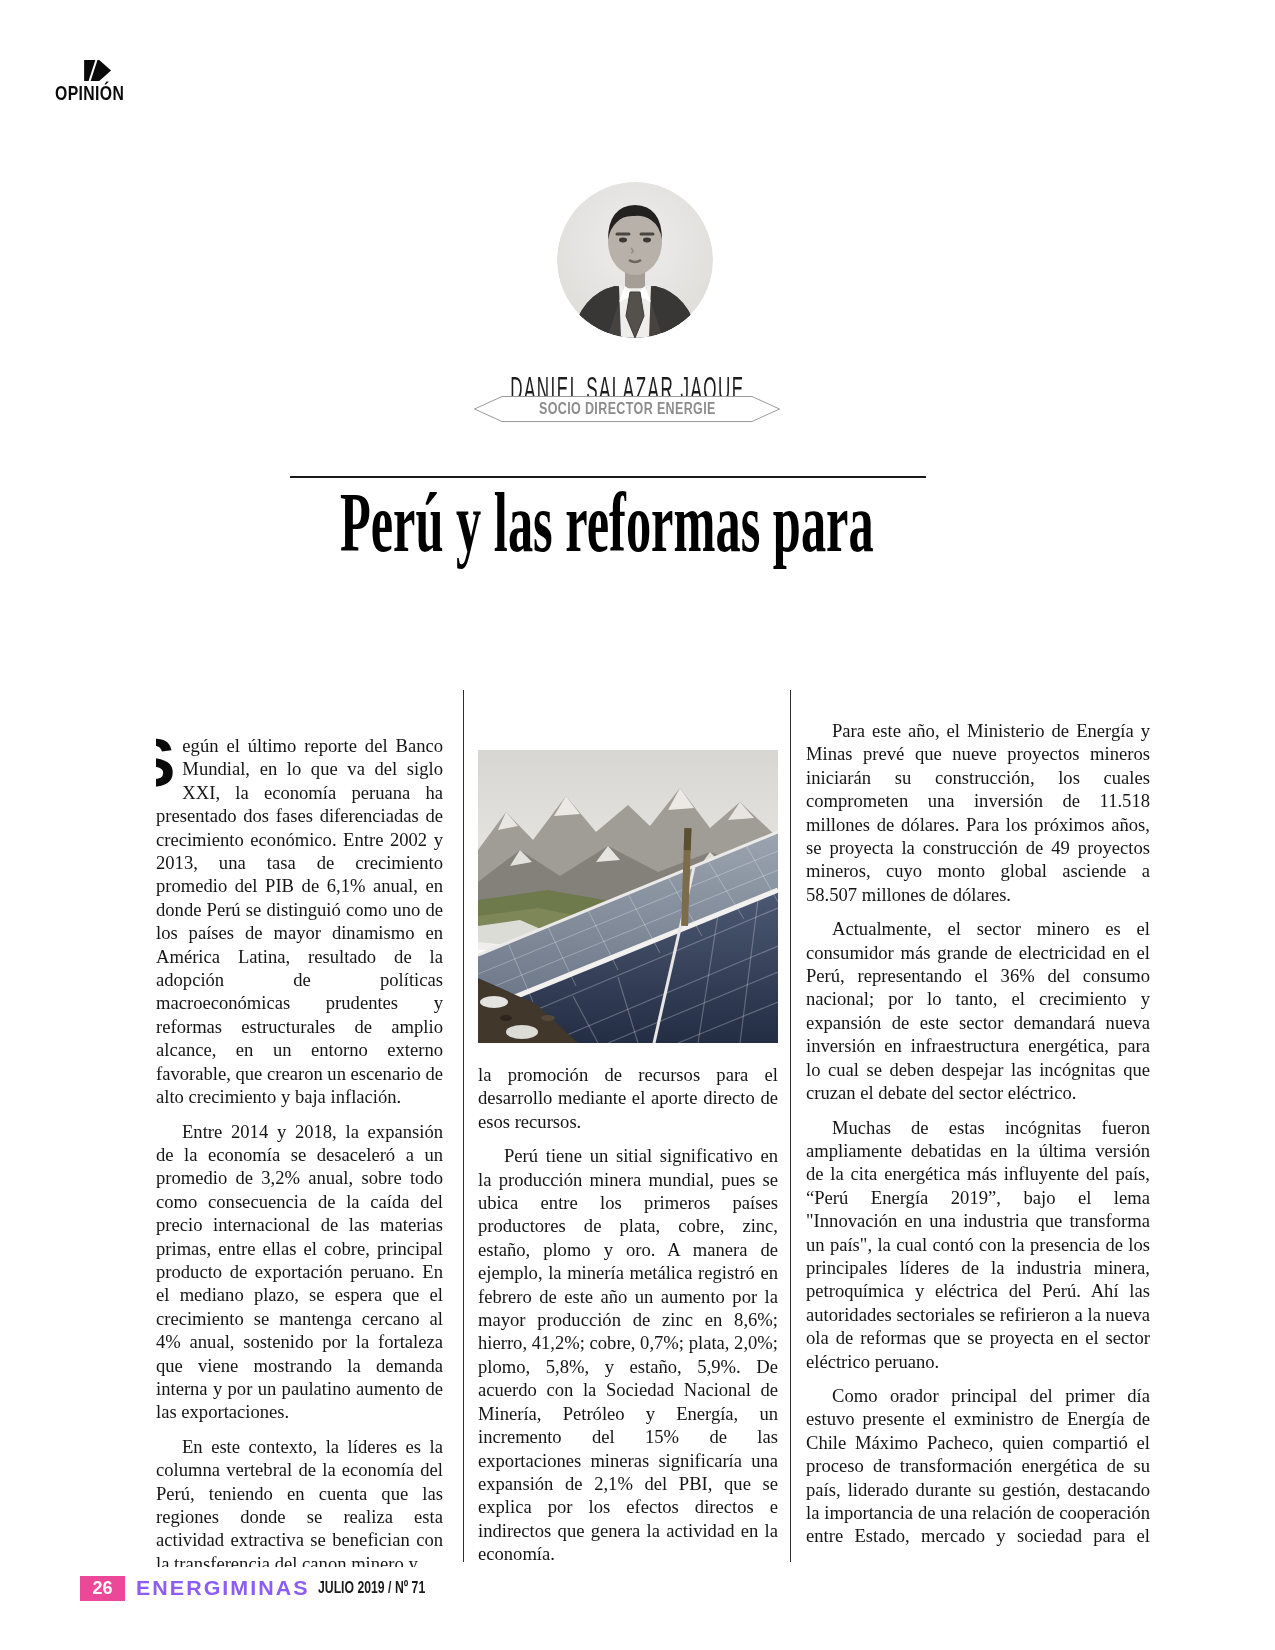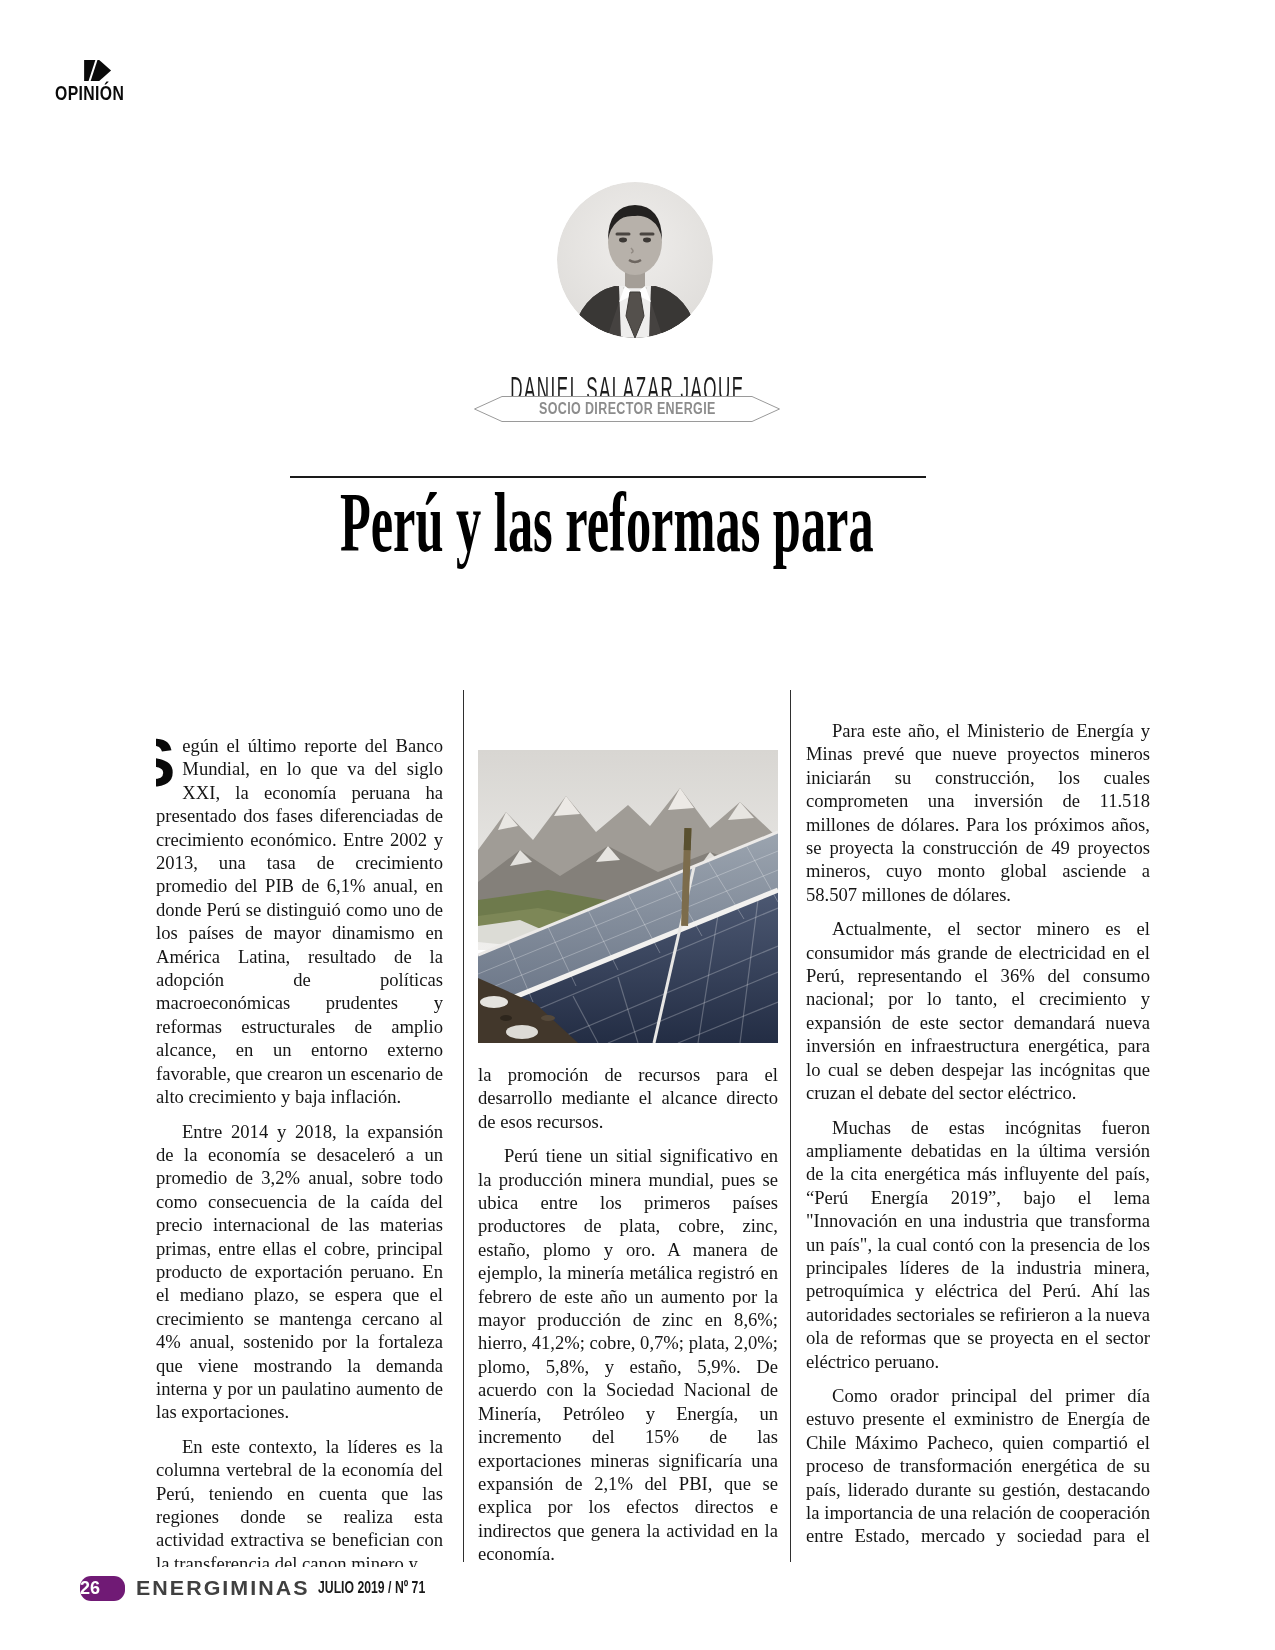--- a/index.html
+++ b/index.html
@@ -53,24 +53,24 @@
   .col-3 { left:806px; top:719px; width:344px; height:833px; }
   .vdiv { position:absolute; top:690px; width:1px; height:872px; background:#2f2f2f; }
   .vdiv-1 { left:463px; }
   .vdiv-2 { left:790px; }
   .dropcap { float:left; font-family:"Liberation Sans", sans-serif; font-weight:700;
     font-size:68px; line-height:50px; margin:3px 7px 0 -26px; color:#0a0a0a; }
   .photo { width:300px; height:293px; margin:60px 0 20px 0; display:block; }
 
   
   .footer { position:absolute; left:80px; top:1575px; height:26px; display:flex; align-items:center; }
-  .page-num-box { width:45px; height:25px; background:#701a75; color:#ffffff; text-align:left;
-    font-family:"Liberation Sans", sans-serif; font-weight:700; font-size:18px; line-height:25px;border-radius:11px; }
+  .page-num-box { width:45px; height:25px; background:#ec4899; color:#ffffff; text-align:center;
+    font-family:"Liberation Sans", sans-serif; font-weight:700; font-size:18px; line-height:25px; }
   .mag-name { margin-left:11px; font-family:"Liberation Sans", sans-serif; font-weight:700;
-    font-size:21px; letter-spacing:2px; color:#404040; white-space:nowrap; }
+    font-size:21px; letter-spacing:2px; color:#8b5cf6; white-space:nowrap; }
   .mag-name .scx { transform:scaleX(1.02); transform-origin:left center; }
   .issue { margin-left:12px; font-family:"Liberation Sans", sans-serif; font-weight:700;
     font-size:17px; color:#1a1a1a; white-space:nowrap; }
   .issue .scx { transform:scaleX(.72); transform-origin:left center; }
 </style>
 </head>
 <body>
 
 <div class="opinion">
   <span class="opinion-icon"></span>
@@ -205,21 +205,21 @@
 
     <rect x="205" y="78" width="7" height="98" fill="#7c6c4c" transform="rotate(2 208 120)"></rect>
     <rect x="205" y="78" width="7" height="22" fill="#59502f" transform="rotate(2 208 120)"></rect>
 
     <polygon points="0,228 58,254 100,293 0,293" fill="#42372b"></polygon>
     <ellipse cx="16" cy="252" rx="14" ry="6" fill="#e5e3df"></ellipse>
     <ellipse cx="44" cy="282" rx="16" ry="7" fill="#dddbd6"></ellipse>
     <ellipse cx="70" cy="268" rx="7" ry="3" fill="#55493a"></ellipse>
     <ellipse cx="28" cy="268" rx="6" ry="3" fill="#2e261d"></ellipse>
   </svg>
-  <p>la promoción de recursos para el desarrollo mediante el alcance directo de esos recursos.</p>
+  <p>la promoción de recursos para el desarrollo mediante el aporte directo de esos recursos.</p>
   <p class="ind">Perú tiene un sitial significativo en la producción minera mundial, pues se ubica entre los primeros países productores de plata, cobre, zinc, estaño, plomo y oro. A manera de ejemplo, la minería metálica registró en febrero de este año un aumento por la mayor producción de zinc en 8,6%; hierro, 41,2%; cobre, 0,7%; plata, 2,0%; plomo, 5,8%, y estaño, 5,9%. De acuerdo con la Sociedad Nacional de Minería, Petróleo y Energía, un incremento del 15% de las exportaciones mineras significaría una expansión de 2,1% del PBI, que se explica por los efectos directos e indirectos que genera la actividad en la economía.</p>
 </div>
 
 <div class="col col-3">
   <p class="ind">Para este año, el Ministerio de Energía y Minas prevé que nueve proyectos mineros iniciarán su construcción, los cuales comprometen una inversión de 11.518 millones de dólares. Para los próximos años, se proyecta la construcción de 49 proyectos mineros, cuyo monto global asciende a 58.507 millones de dólares.</p>
   <p class="ind">Actualmente, el sector minero es el consumidor más grande de electricidad en el Perú, representando el 36% del consumo nacional; por lo tanto, el crecimiento y expansión de este sector demandará nueva inversión en infraestructura energética, para lo cual se deben despejar las incógnitas que cruzan el debate del sector eléctrico.</p>
   <p class="ind">Muchas de estas incógnitas fueron ampliamente debatidas en la última versión de la cita energética más influyente del país, “Perú Energía 2019”, bajo el lema "Innovación en una industria que transforma un país", la cual contó con la presencia de los principales líderes de la industria minera, petroquímica y eléctrica del Perú. Ahí las autoridades sectoriales se refirieron a la nueva ola de reformas que se proyecta en el sector eléctrico peruano.</p>
   <p class="ind">Como orador principal del primer día estuvo presente el exministro de Energía de Chile Máximo Pacheco, quien compartió el proceso de transformación energética de su país, liderado durante su gestión, destacando la importancia de una relación de cooperación entre Estado, mercado y sociedad para el desarrollo de buenas políticas públicas, y</p>
 </div>
 

